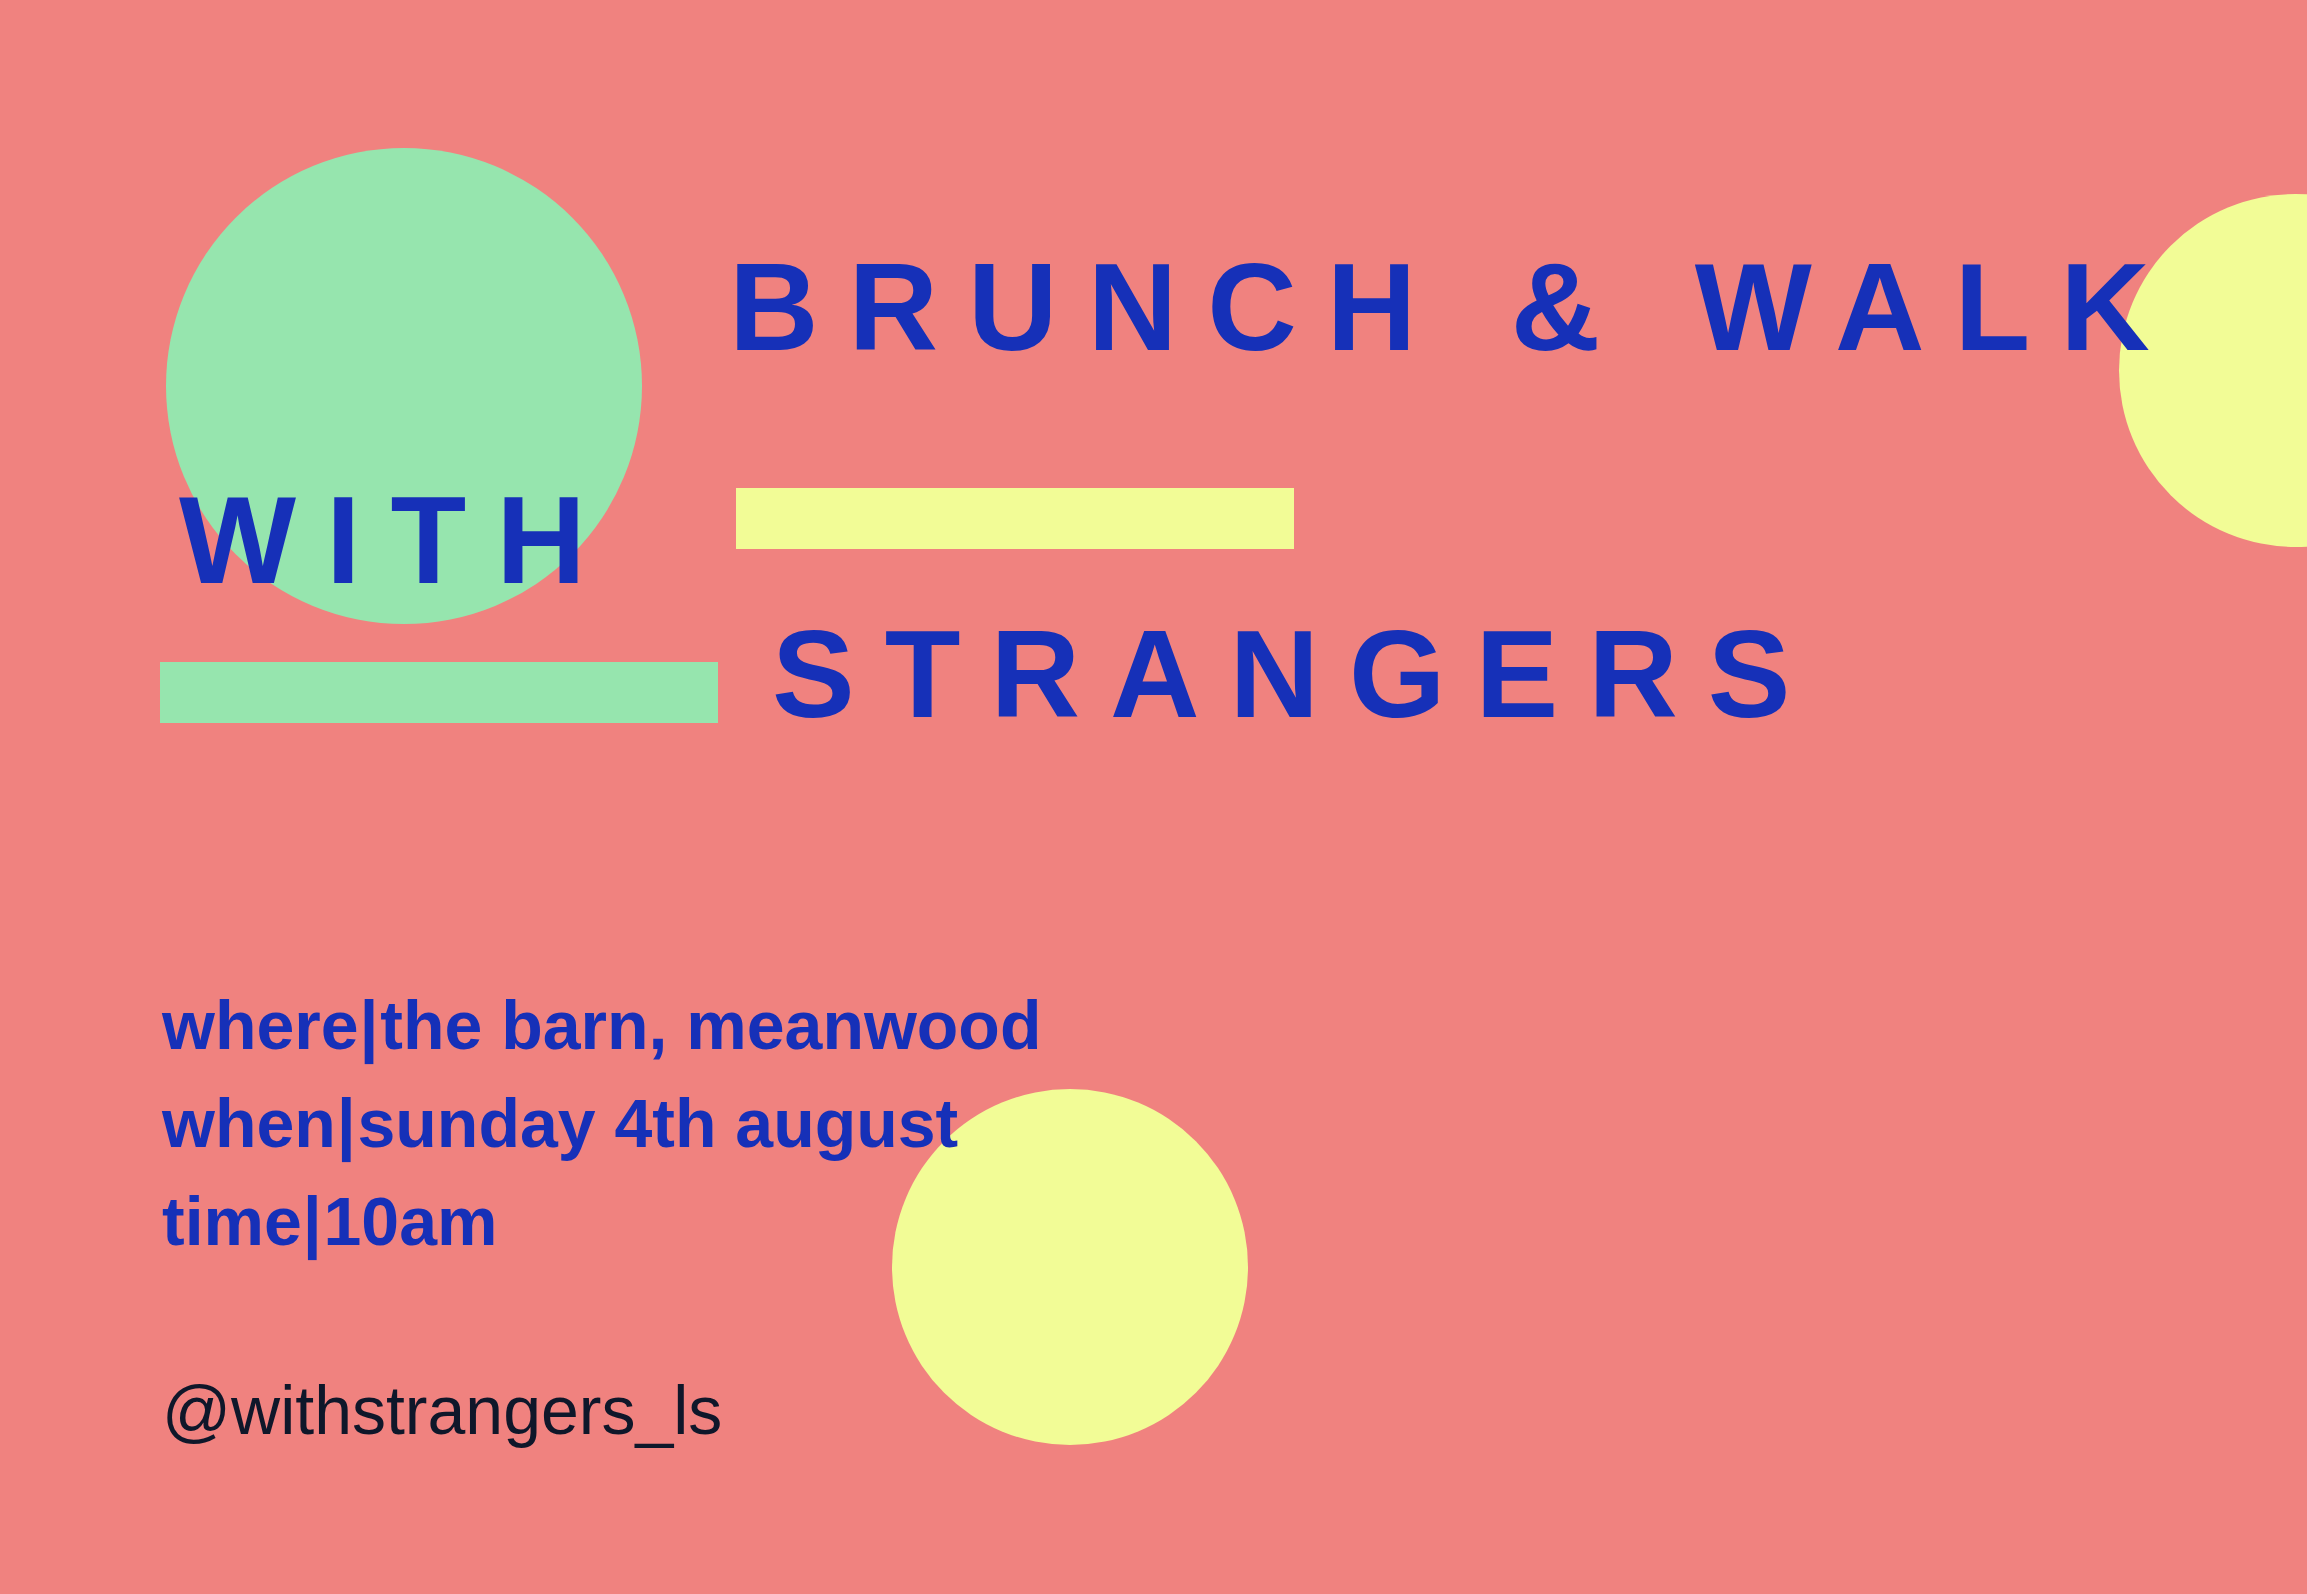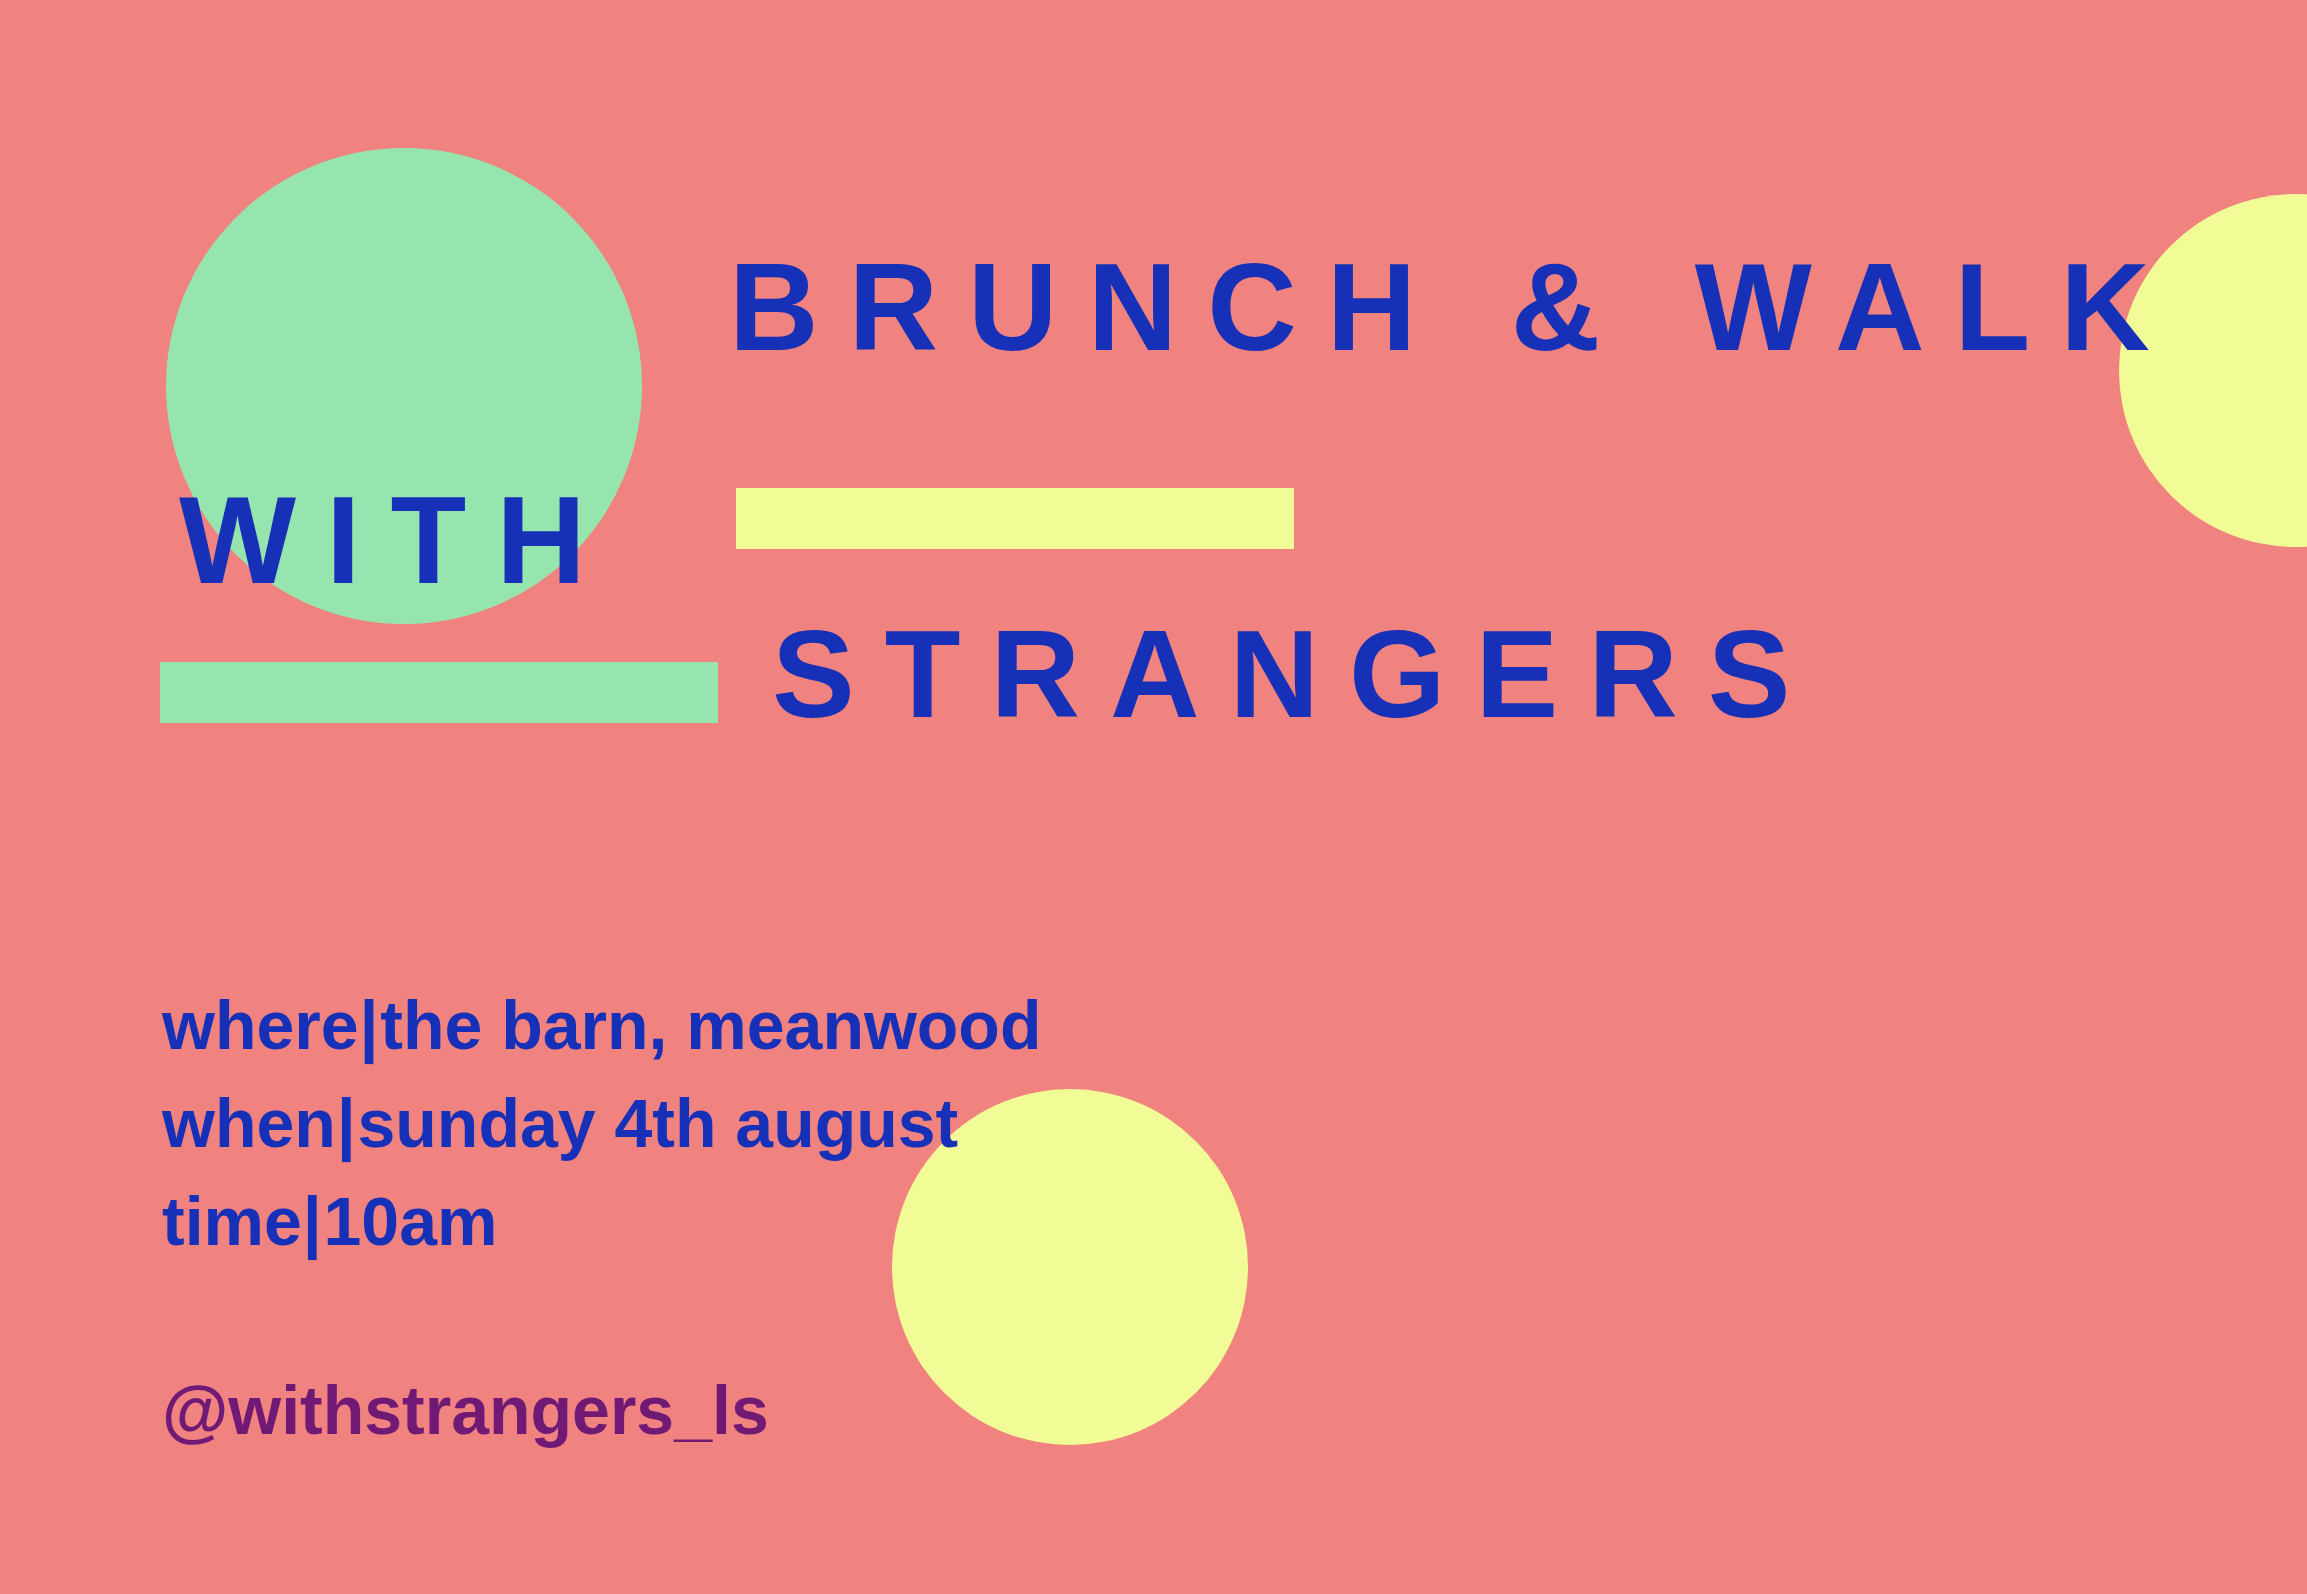--- a/index.html
+++ b/index.html
@@ -111,23 +111,23 @@
     padding: 0 1.8px 0 0.9px;
   }
   .detail-value {
     font-weight: 700;
   }
 
   #handle {
     position: absolute;
     left: 162px;
     top: 1370px;
-    color: #701a75;
+    color: #0f172a;
     font-size: 68px;
-    font-weight: 700;
+    font-weight: 400;
     line-height: 1.2;
     white-space: nowrap;
   }
 </style>
 </head>
 <body>
 
 <div id="poster" style="background: rgb(240, 130, 127);">
 
   <div class="shape-layer">

